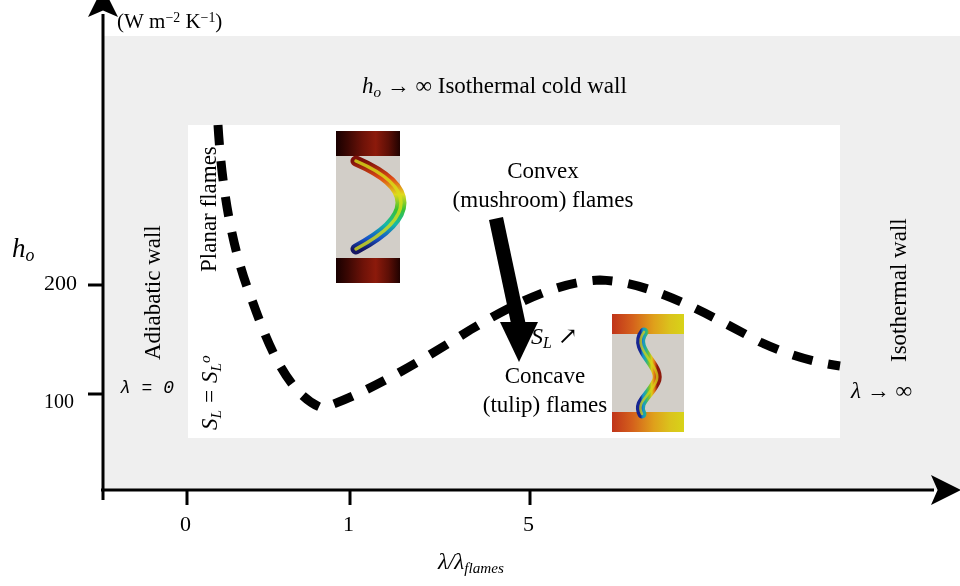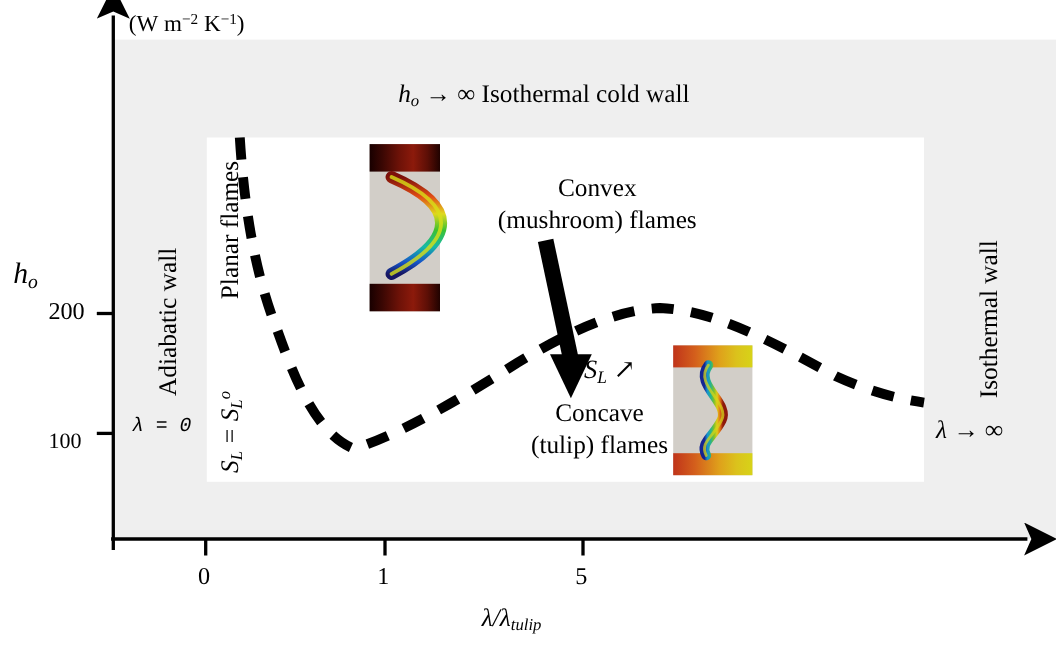--- a/index.html
+++ b/index.html
@@ -194,21 +194,21 @@
   </div>
 
   <div class="txt" id="ytick-200">200</div>
   <div class="txt" id="ytick-100">100</div>
 
   <div class="txt" id="xtick-0">0</div>
   <div class="txt" id="xtick-1">1</div>
   <div class="txt" id="xtick-5">5</div>
 
   <div class="txt math" id="axis-x-label">
-    λ/λ<sub class="idx">tulip</sub>
+    λ/λ<sub class="idx">flames</sub>
   </div>
 
   <div class="txt" id="top-annotation">
     <span class="math">h<sub class="idx">o</sub></span> → ∞
     <span class="upr">Isothermal cold wall</span>
   </div>
 
 
   <div class="txt" id="concave-label">
     Concave<br>(tulip) flames

